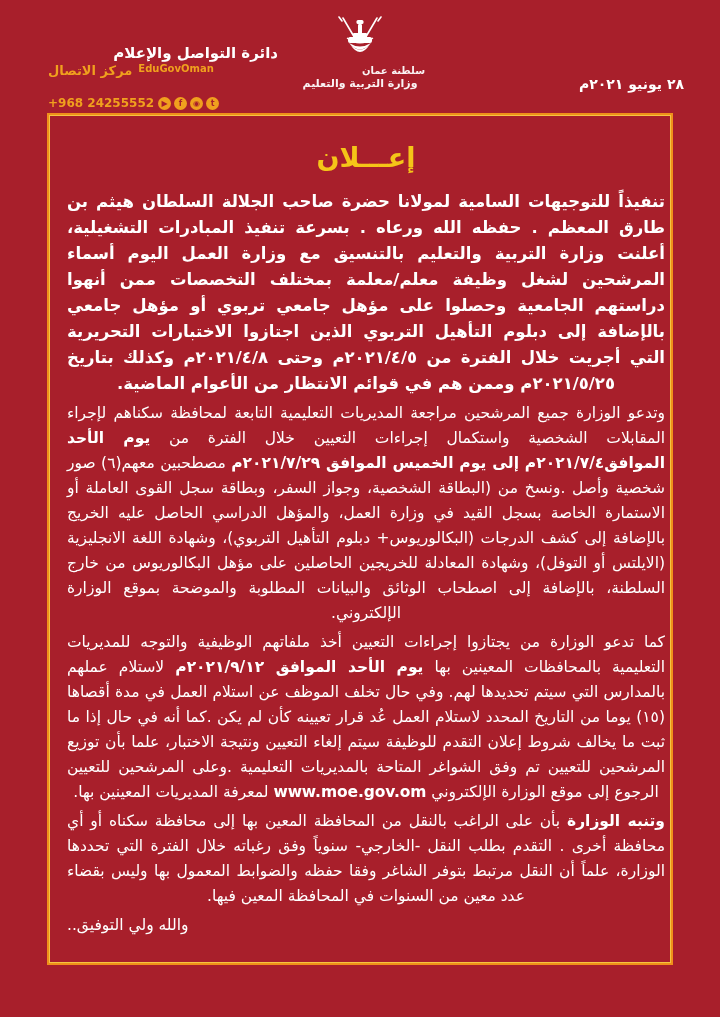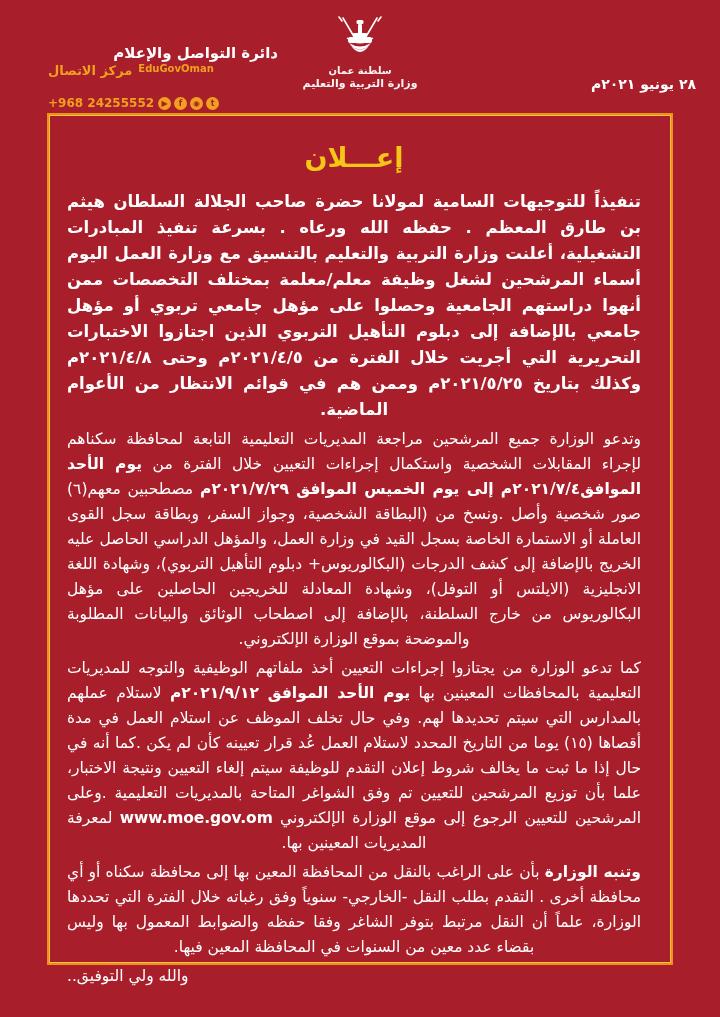--- a/index.html
+++ b/index.html
@@ -104,51 +104,52 @@
   .emblem-mark {
     display: block;
     margin: 0 auto;
   }
   .emblem-text-1 {
     color: #ffffff;
     font-size: 10px;
     font-weight: bold;
     margin-top: 1px;
     opacity: 0.95;
+    text-align: right;
   }
   .emblem-text-2 {
     color: #ffffff;
     font-size: 11px;
     font-weight: bold;
     margin-top: 1px;
     opacity: 0.95;
   }
 
   .header-date {
     position: absolute;
-    right: 24px;
+    right: 36px;
     top: 76px;
     color: #ffffff;
     font-size: 14px;
     font-weight: bold;
     white-space: nowrap;
   }
 
   
   .frame {
     position: absolute;
     left: 47px;
     top: 113px;
     width: 626px;
     height: 852px;
     box-sizing: border-box;
     border: 2px solid #f0901a;
     outline: 1px solid #f5c542;
     outline-offset: -3px;
-    padding: 14px 30px 10px 18px;
+    padding: 14px 6px 10px 18px;
   }
 
   .title {
     text-align: center;
     color: #f5c518;
     font-size: 27px;
     font-weight: bold;
     letter-spacing: 2px;
     margin: 14px 0 16px 0;
     line-height: 1.1;

